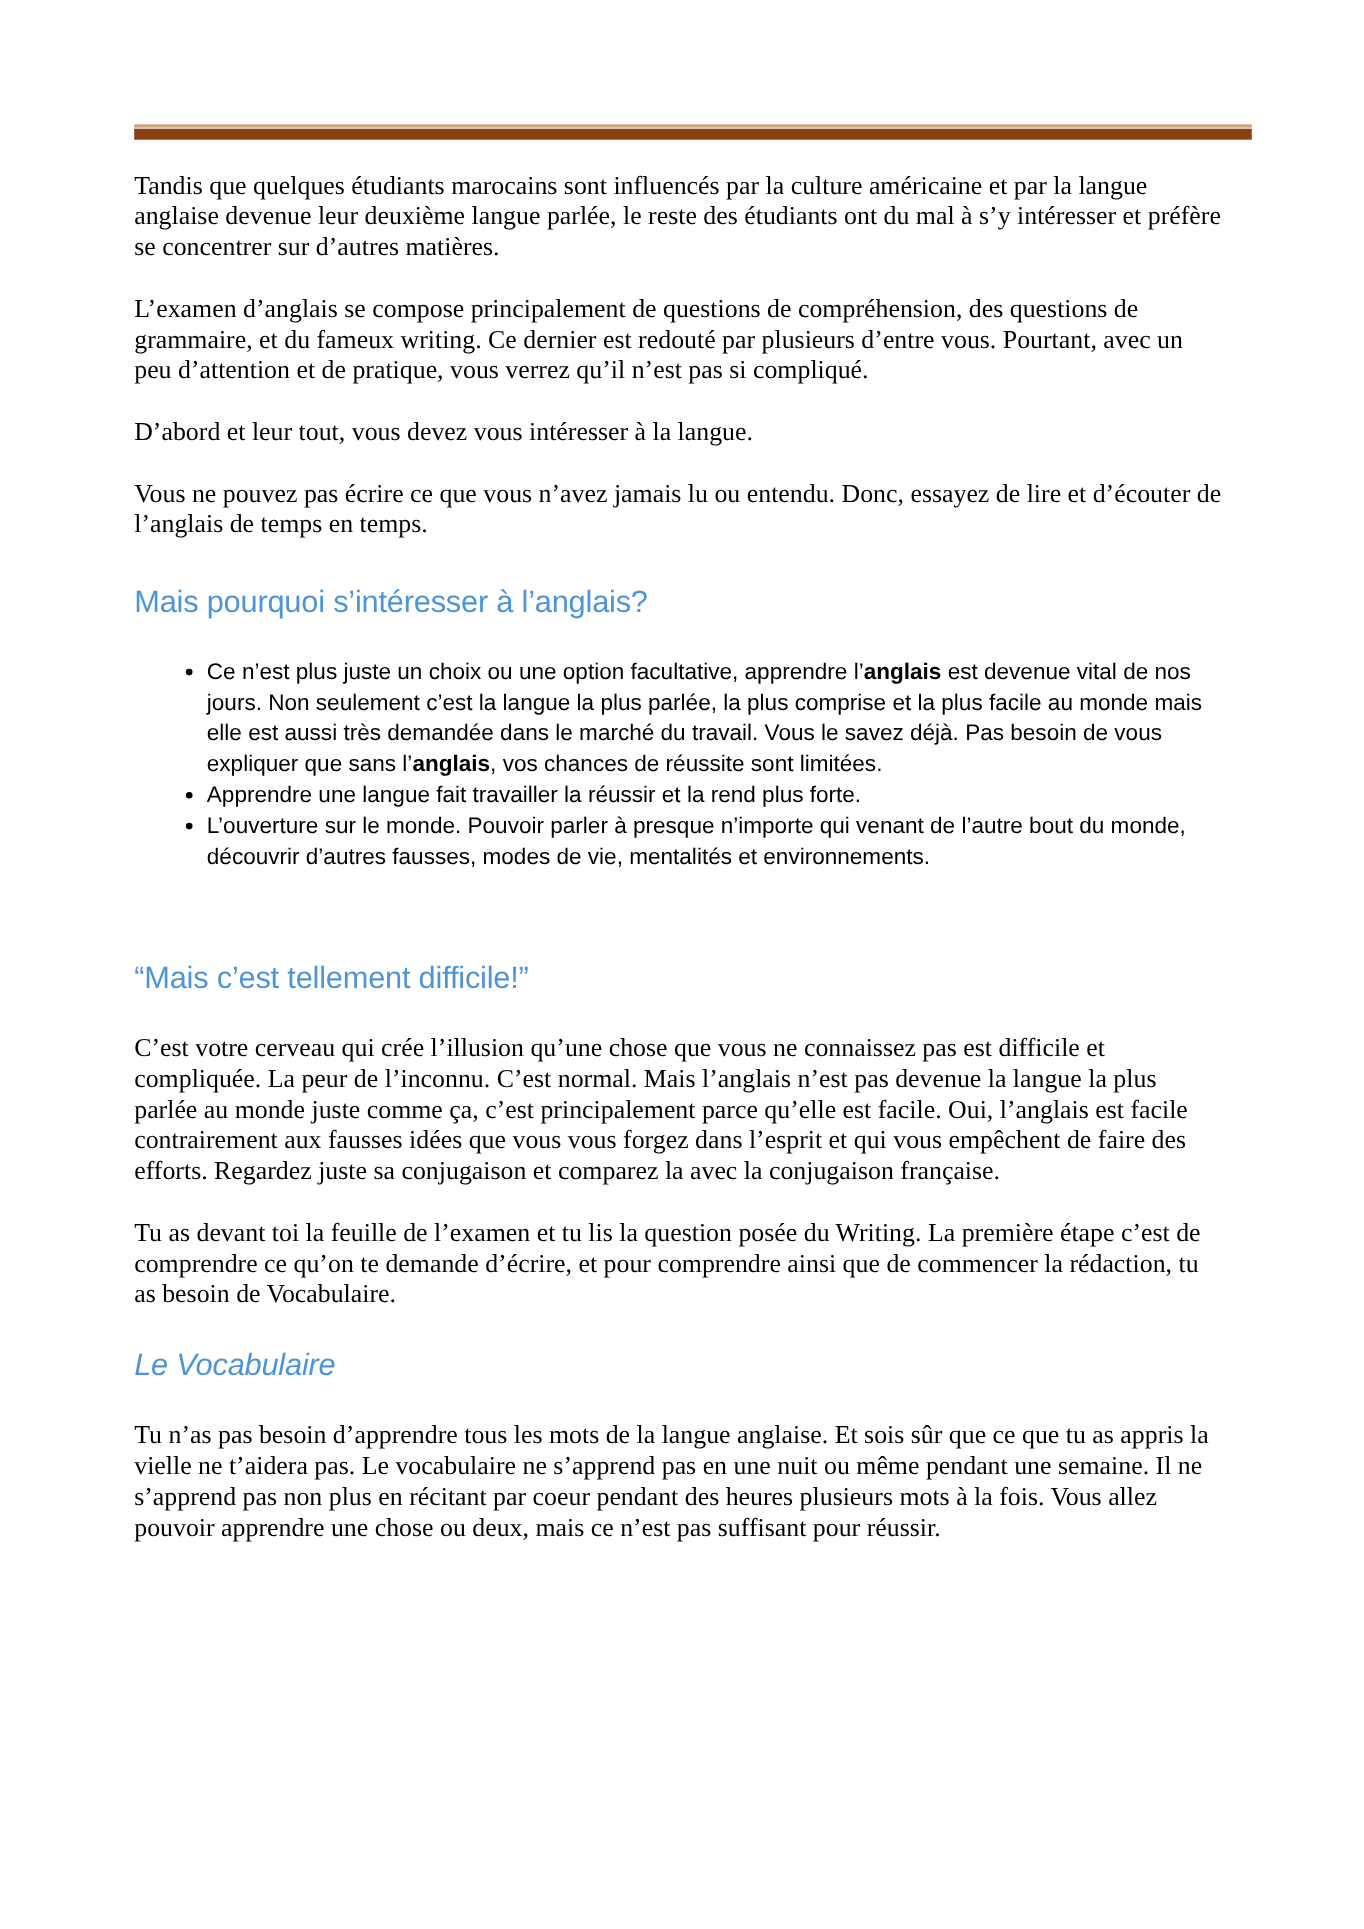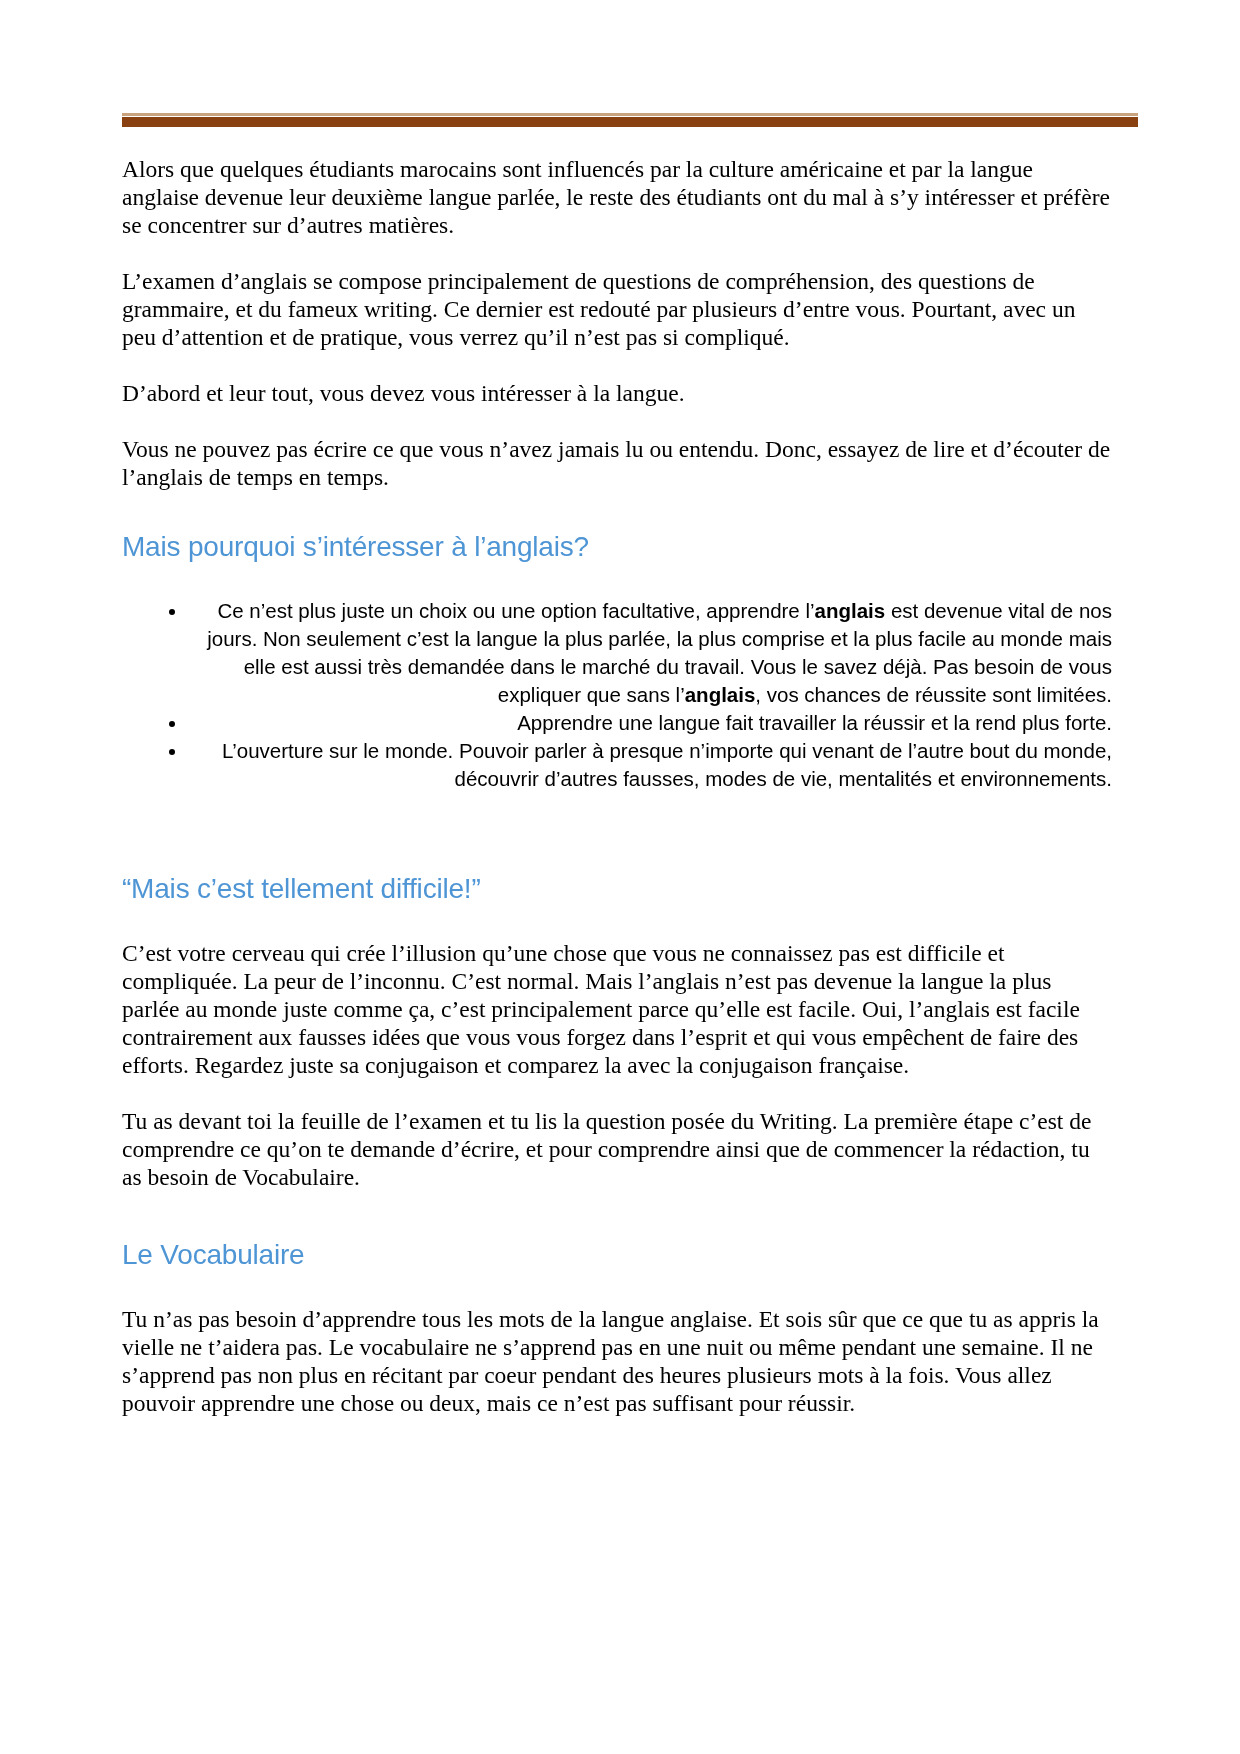--- a/index.html
+++ b/index.html
@@ -40,42 +40,42 @@
     font-family: "Liberation Sans", sans-serif;
     font-weight: 400;
     font-size: 28px;
     line-height: 32px;
     letter-spacing: -0.2px;
     color: #4E95D5;
     margin: 40px 0 34px 0;
   }
   .doc-heading.gap-xl { margin-top: 80px; }
   .doc-heading.gap-md { margin-top: 36px; }
-  .doc-heading.gap-sm { margin-top: 48px; }
+  .doc-heading.gap-sm { margin-top: 34px; font-style: italic; }
   .bullet-list {
     font-family: "Liberation Sans", sans-serif;
     font-size: 20.5px;
     line-height: 28px;
     margin: 0 0 28px 0;
     padding: 0 26px 0 66px;
     list-style: disc outside;
   }
-  .bullet-list li { margin: 0; padding: 0; text-align: right; }
+  .bullet-list li { margin: 0; padding: 0; }
   .bullet-list b { font-weight: bold; }
 </style>
 </head>
 <body>
 
 <div class="page">
 
   <div class="top-rule">
     <div class="top-rule-bar"></div>
   </div>
 
-  <p class="body-para">Alors que quelques étudiants marocains sont influencés par la culture américaine et par la langue anglaise  devenue leur deuxième langue parlée, le reste des étudiants ont du mal à s’y intéresser et préfère se concentrer sur d’autres matières.</p>
+  <p class="body-para">Tandis que quelques étudiants marocains sont influencés par la culture américaine et par la langue anglaise  devenue leur deuxième langue parlée, le reste des étudiants ont du mal à s’y intéresser et préfère se concentrer sur d’autres matières.</p>
 
   <p class="body-para">L’examen d’anglais se compose principalement de questions de compréhension, des questions de grammaire, et du fameux <b>writing</b>. Ce dernier est redouté par plusieurs d’entre vous. Pourtant, avec un peu d’attention et de pratique, vous verrez qu’il n’est pas si compliqué.</p>
 
   <p class="body-para">D’abord et leur tout, vous devez vous intéresser à la langue.</p>
 
   <p class="body-para">Vous ne pouvez pas écrire ce que vous n’avez jamais lu ou entendu. Donc, essayez de lire et d’écouter de l’anglais de temps en temps.</p>
 
   <h2 class="doc-heading">Mais pourquoi s’intéresser à l’anglais?</h2>
 
   <ul class="bullet-list">

